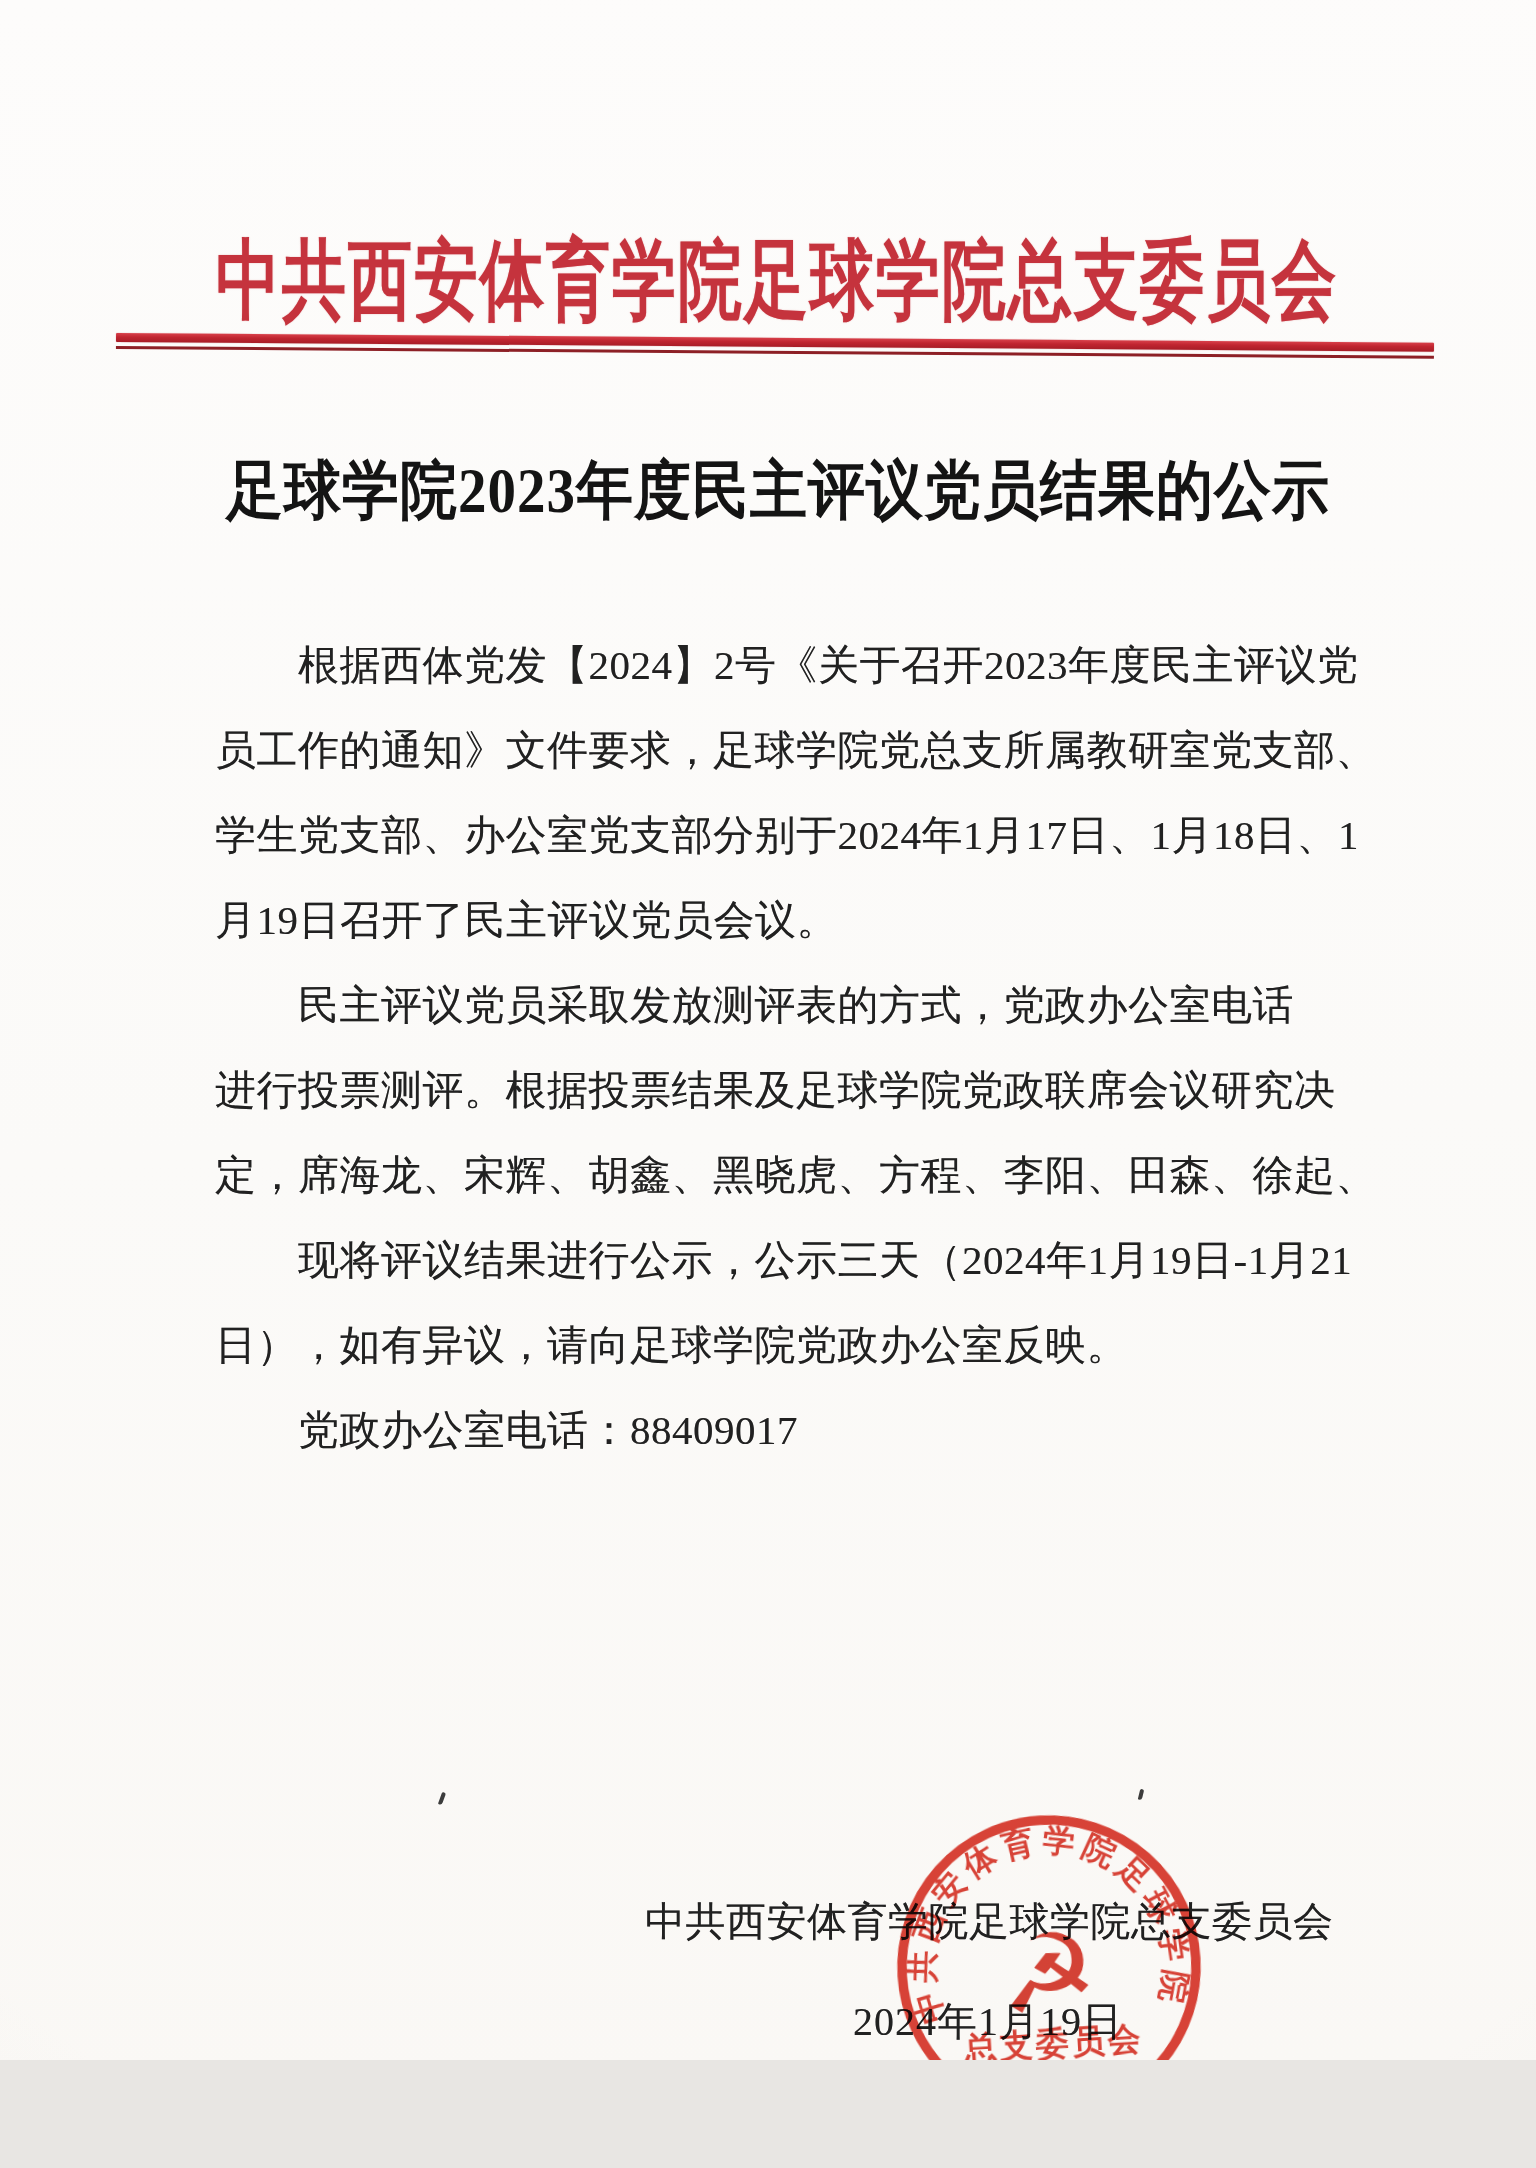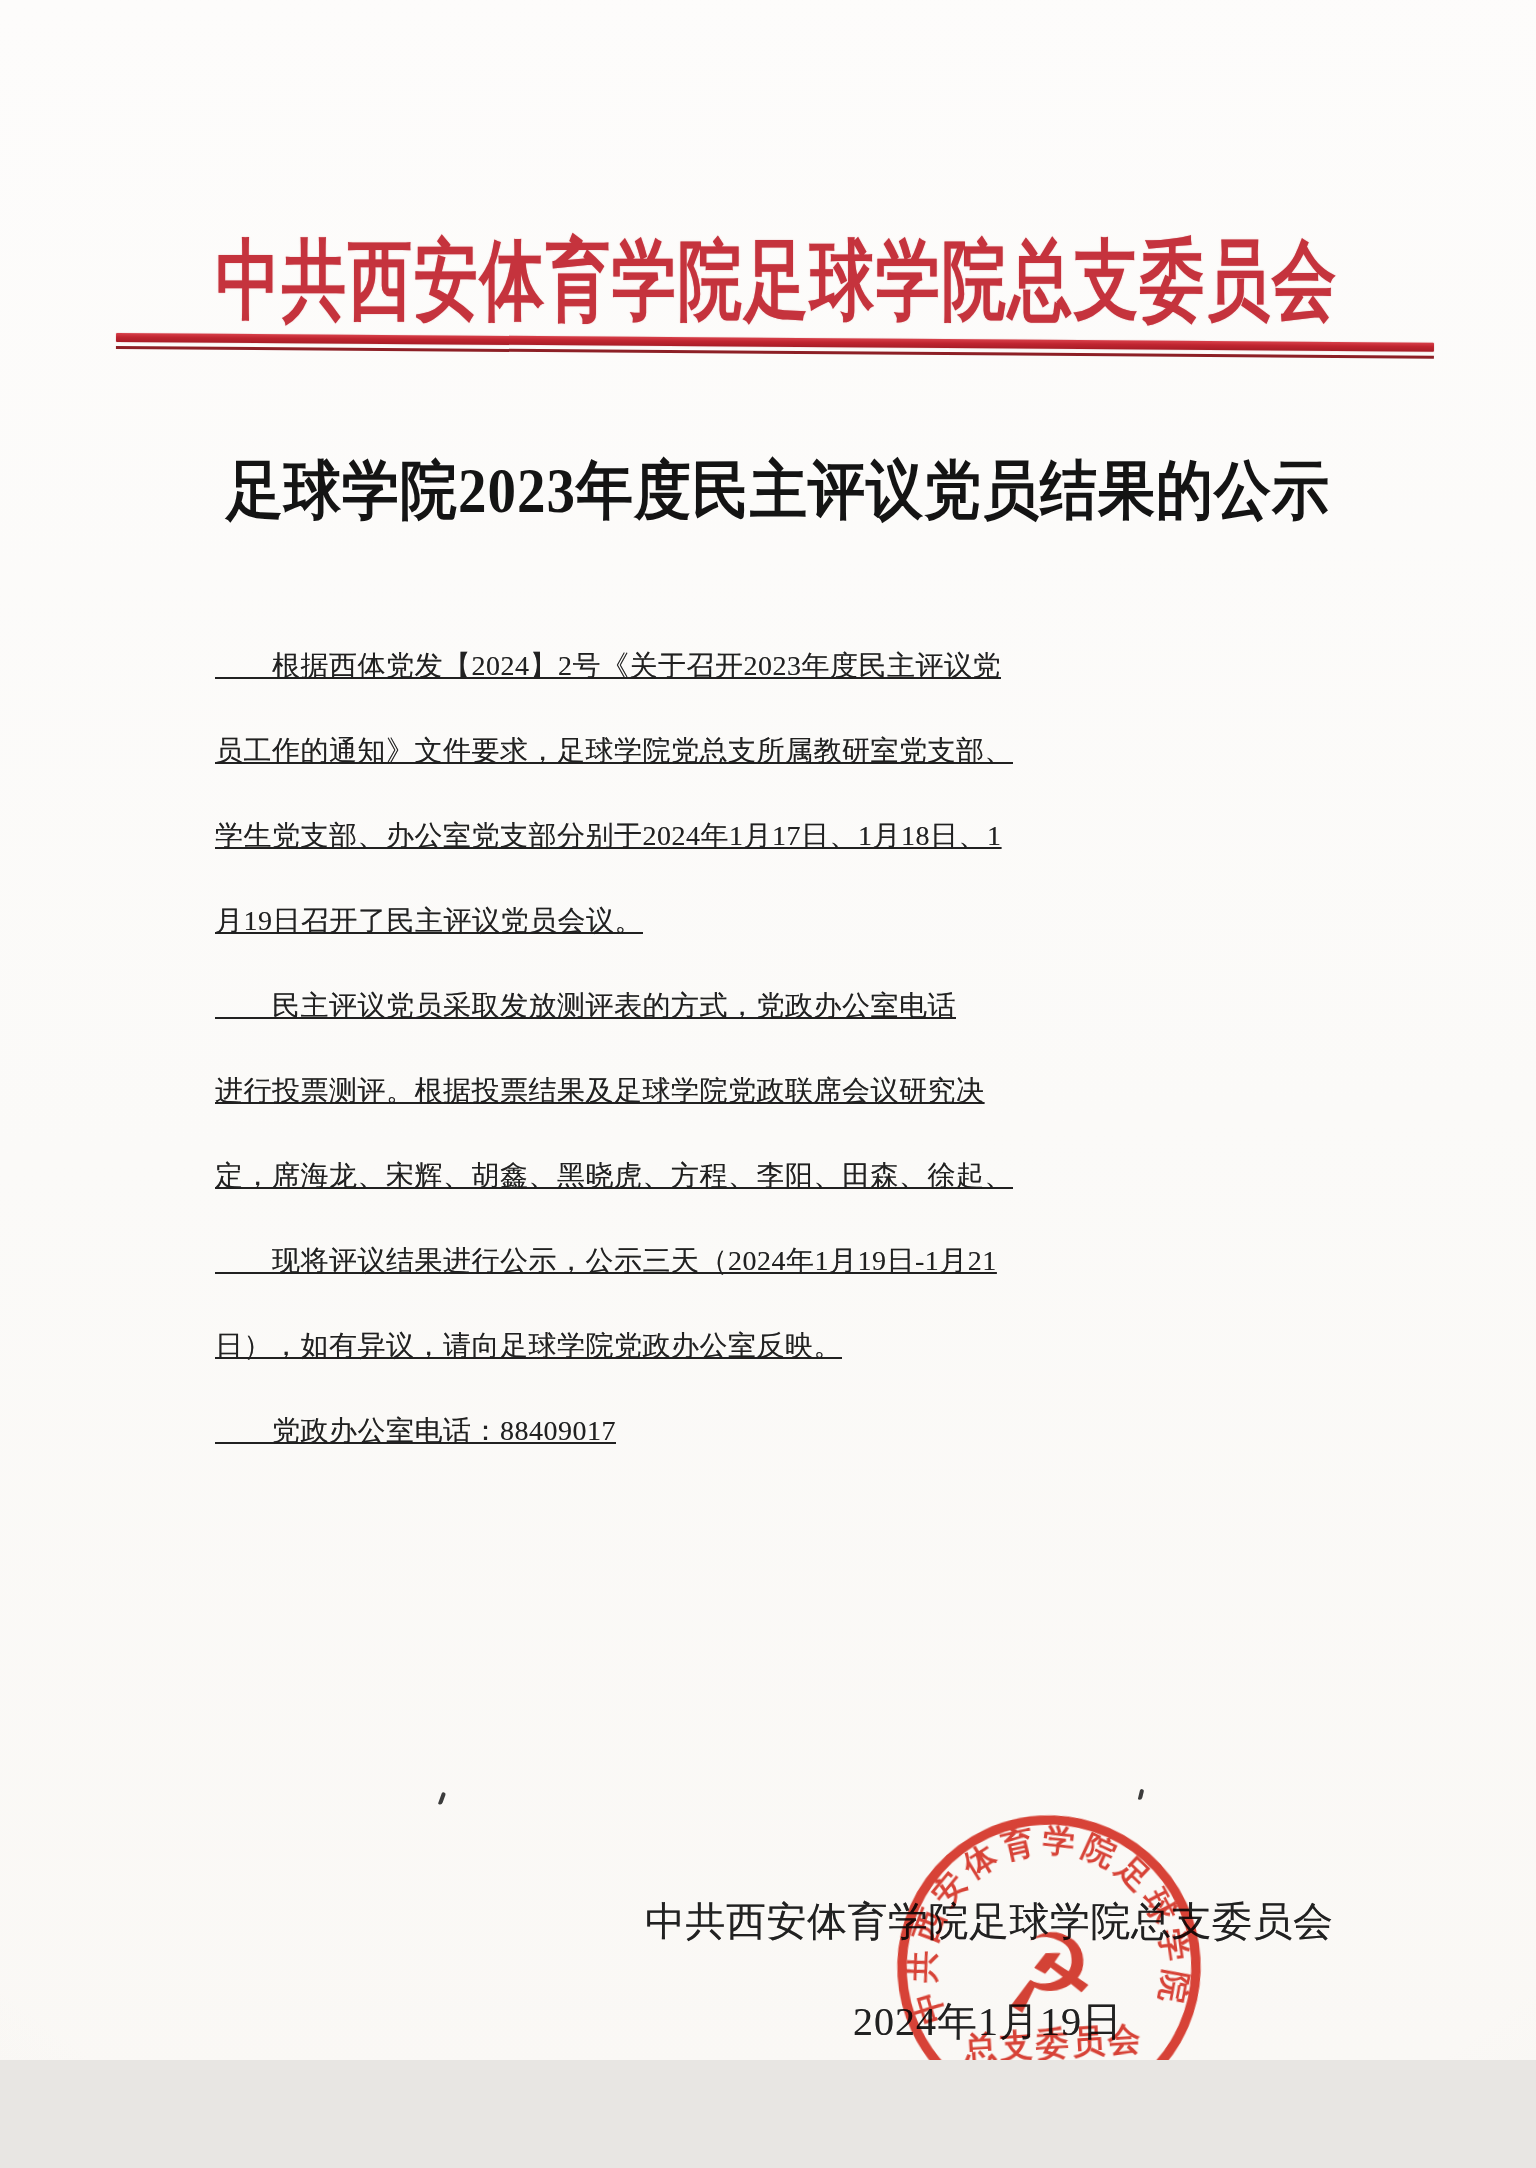--- a/index.html
+++ b/index.html
@@ -77,26 +77,25 @@
   
   .body-text {
     position: absolute;
     top: 623px;
     left: 215px;
     width: 1175px;
   }
   .body-line {
     height: 85px;
     line-height: 85px;
-    font-size: 28px;
+    font-size: 41px;
     letter-spacing: 0.5px;
     color: #212121;
     white-space: pre;
     text-shadow: 0 0 0.5px rgba(30,30,30,.4);
-    text-decoration: underline;
   }
 
   
   .signature {
     position: absolute;
     top: 1894px;
     left: 645px;
     font-size: 40px;
     letter-spacing: 0.5px;
     color: #212121;

